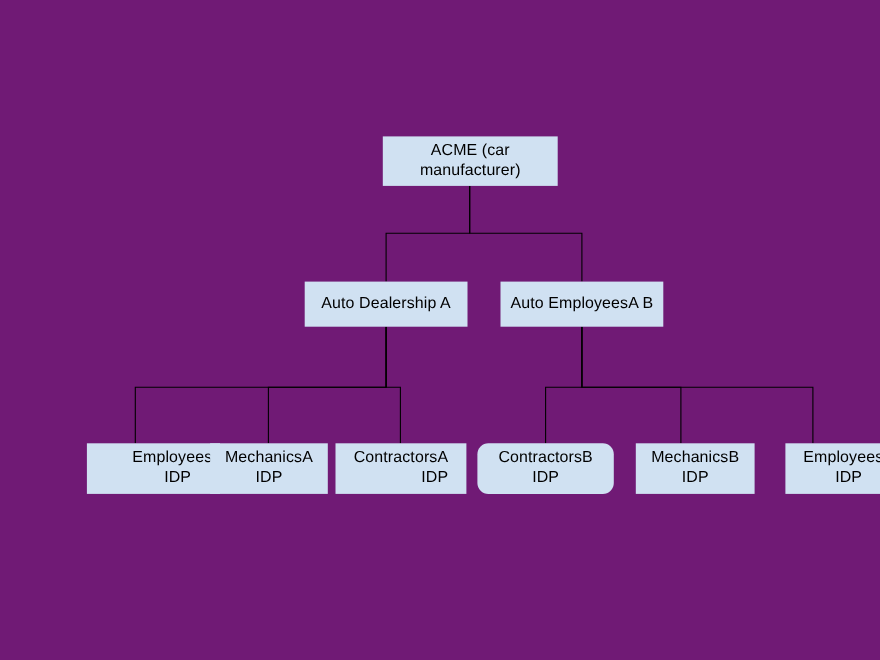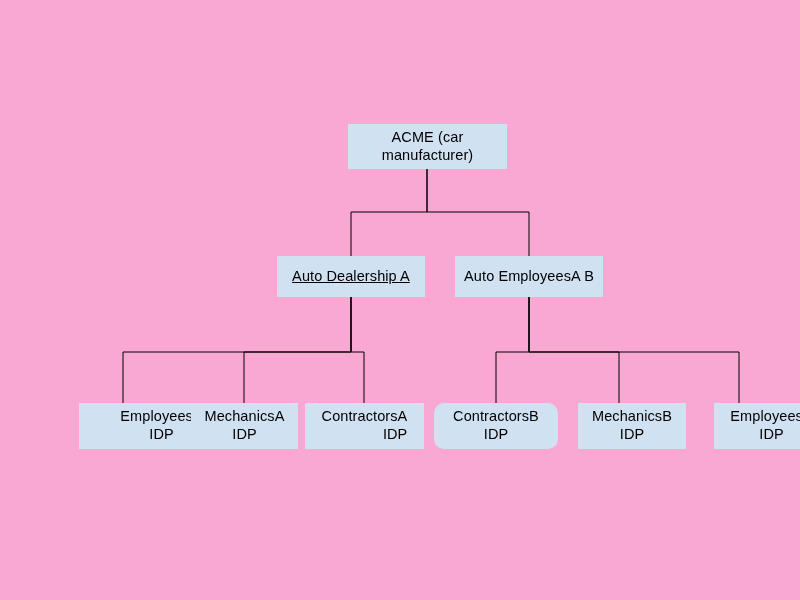--- a/index.html
+++ b/index.html
@@ -16,21 +16,21 @@
     font-family: "Liberation Sans", sans-serif;
     -webkit-font-smoothing: antialiased;
   }
 
   #diagram-canvas {
     position: absolute;
     left: 0;
     top: 0;
     width: 800px;
     height: 600px;
-    background: #f9a8d4;
+    background: #701a75;
   }
 
   
   #edge-layer {
     position: absolute;
     left: 0;
     top: 0;
     width: 800px;
     height: 600px;
     pointer-events: none;
@@ -63,21 +63,20 @@
     width: 159px;
     height: 45px;
   }
 
   
   #node-dealership-a {
     left: 277px;
     top: 256px;
     width: 148px;
     height: 41px;
-    text-decoration: underline;
   }
   #node-dealership-b {
     left: 455px;
     top: 256px;
     width: 148px;
     height: 41px;
   }
 
   
   .node-idp {

